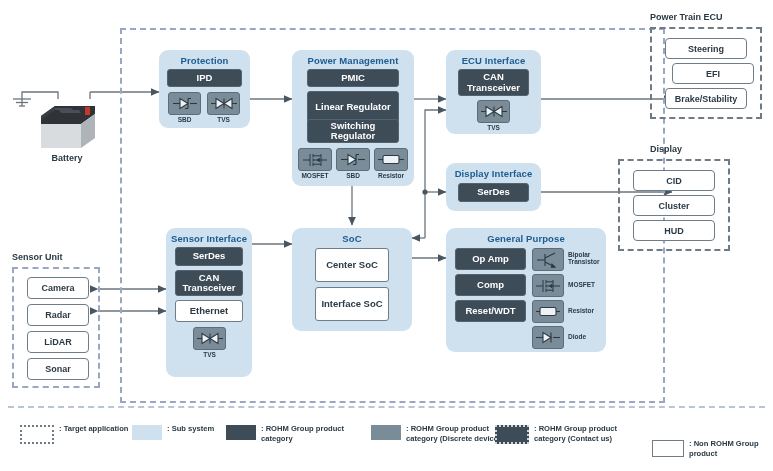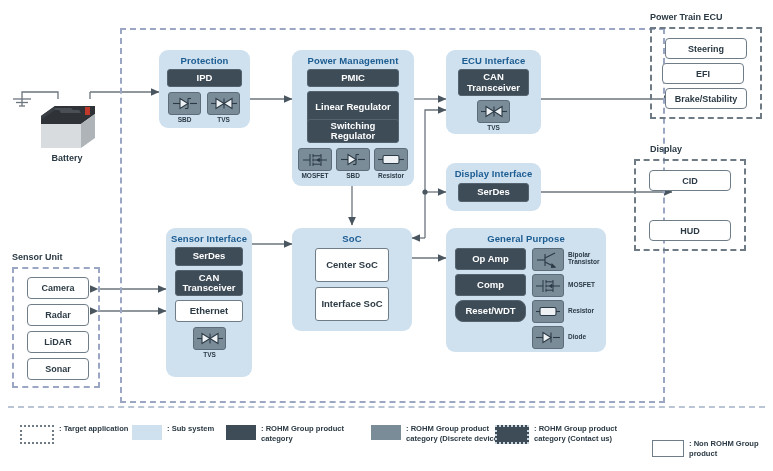--- a/index.html
+++ b/index.html
@@ -235,21 +235,21 @@
   <div class="abs subsys" style="left:292px;top:228px;width:120px;height:103px;">
     <div class="subsys-title">SoC</div>
     <div class="abs nonrohm" style="left:23px;top:20px;width:74px;height:34px;">Center SoC</div>
     <div class="abs nonrohm" style="left:23px;top:59px;width:74px;height:34px;">Interface SoC</div>
   </div>
 
   <div class="abs subsys" style="left:446px;top:228px;width:160px;height:124px;">
     <div class="subsys-title">General Purpose</div>
     <div class="abs prod" style="left:9px;top:20px;width:71px;height:22px;">Op Amp</div>
     <div class="abs prod" style="left:9px;top:46px;width:71px;height:22px;">Comp</div>
-    <div class="abs prod" style="left:9px;top:72px;width:71px;height:22px;border-radius:8px;">Reset/WDT</div>
+    <div class="abs prod" style="left:9px;top:72px;width:71px;height:22px;">Reset/WDT</div>
 
     <div class="abs disc" style="left:86px;top:20px;width:32px;height:23px;">
       <svg width="26" height="18" viewBox="0 0 26 18">
           <g stroke="#2b3a44" stroke-width="1.1" fill="none">
         <path d="M2,9 H10"></path>
             <path d="M10,3 L10,15"></path>
         <path d="M10,7 L20,2"></path>
             <path d="M10,11 L20,16"></path>
         <path d="M17,13.2 L20,16 L16.6,16.3 Z" fill="#2b3a44"></path>
       </g>
@@ -291,27 +291,28 @@
 
     <div class="side-cap" style="left:122px;top:23px;width:38px;">Bipolar Transistor</div>
     <div class="side-cap" style="left:122px;top:53px;width:38px;">MOSFET</div>
     <div class="side-cap" style="left:122px;top:79px;width:38px;">Resistor</div>
     <div class="side-cap" style="left:122px;top:105px;width:38px;">Diode</div>
   </div>
 
   <div class="panel-title" style="left:650px;top:12px;">Power Train ECU</div>
   <div class="abs target-gray" style="left:650px;top:27px;width:112px;height:92px;">
     <div class="abs app-box" style="left:13px;top:9px;width:82px;height:21px;">Steering</div>
-    <div class="abs app-box" style="left:10px;top:34px;width:82px;height:21px;">EFI</div>
+    <div class="abs app-box" style="left:20px;top:34px;width:82px;height:21px;">EFI</div>
     <div class="abs app-box" style="left:13px;top:59px;width:82px;height:21px;">Brake/Stability</div>
   </div>
 
   <div class="panel-title" style="left:650px;top:144px;">Display</div>
-  <div class="abs target-gray" style="left:634px;top:159px;width:112px;height:92px;">
+  <div class="abs target-gray" style="left:618px;top:159px;width:112px;height:92px;">
     <div class="abs app-box" style="left:13px;top:9px;width:82px;height:21px;">CID</div>
+    <div class="abs app-box" style="left:13px;top:34px;width:82px;height:21px;">Cluster</div>
     <div class="abs app-box" style="left:13px;top:59px;width:82px;height:21px;">HUD</div>
   </div>
 
   <div class="panel-title" style="left:12px;top:252px;">Sensor Unit</div>
   <div class="abs target" style="left:12px;top:267px;width:88px;height:121px;">
     <div class="abs app-box" style="left:13px;top:8px;width:62px;height:22px;">Camera</div>
     <div class="abs app-box" style="left:13px;top:35px;width:62px;height:22px;">Radar</div>
     <div class="abs app-box" style="left:13px;top:62px;width:62px;height:22px;">LiDAR</div>
     <div class="abs app-box" style="left:13px;top:89px;width:62px;height:22px;">Sonar</div>
   </div>

